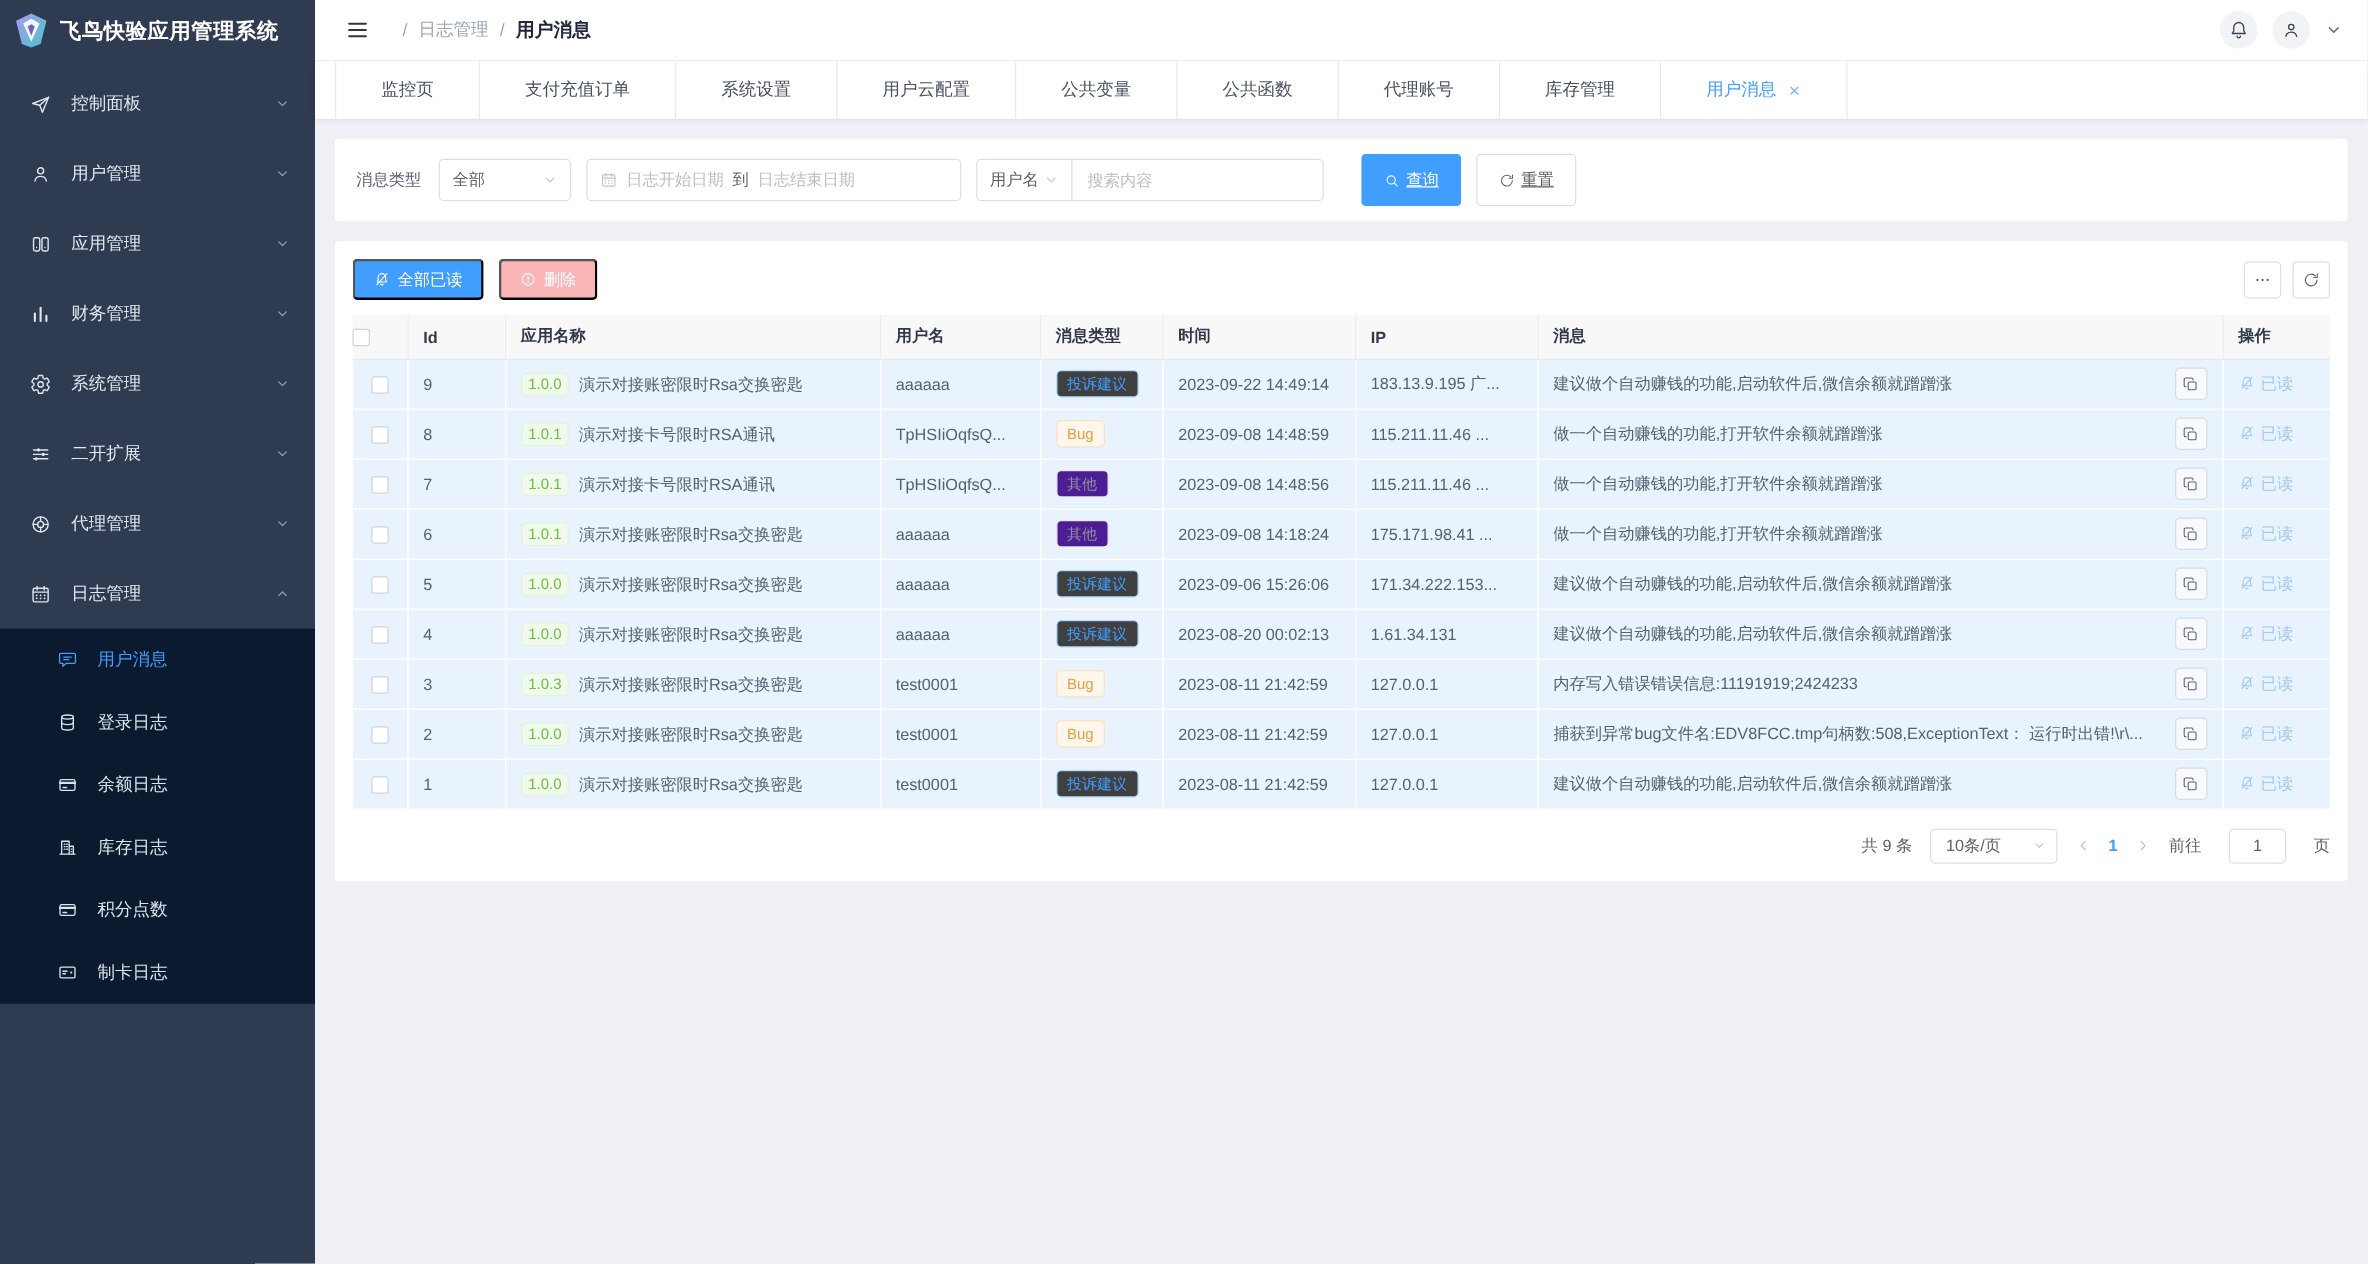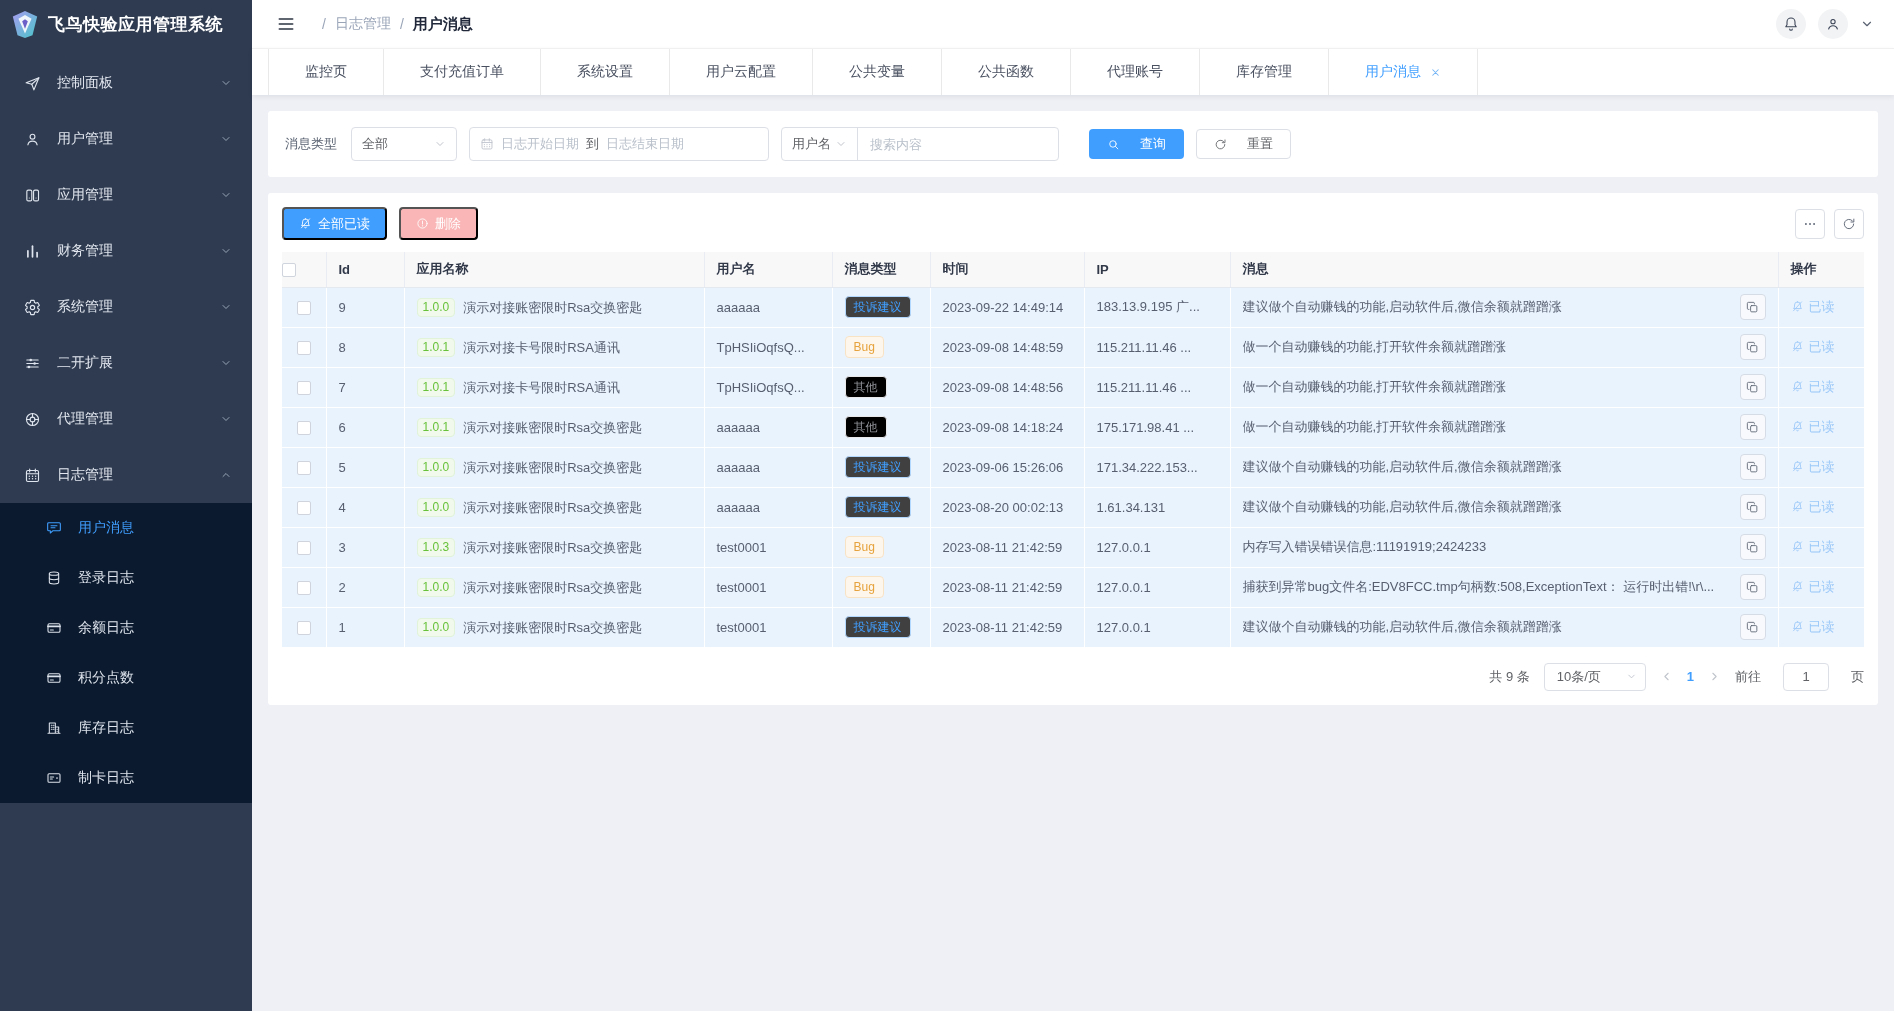--- a/index.html
+++ b/index.html
@@ -53,21 +53,21 @@
   .sel .sel-chev { width:12px; height:12px; color:#c0c4cc; margin-left:auto; }
   .date-range { width:300px; padding:0 10px; gap:7px; cursor:text; }
   .date-range svg { width:14px; height:14px; color:#c0c4cc; }
   .ph { color:#b9c0ca; }
   .date-to { color:#606266; }
   .input-group { width:278px; padding:0; }
   .ig-select { width:100px; display:flex; align-items:center; padding:0 10px; border-right:1px solid #dcdfe6; height:100%; cursor:pointer; }
   .ig-select .sel-chev { width:12px; height:12px; color:#c0c4cc; margin-left:auto; }
   .ig-input { flex:1; border:none; outline:none; height:100%; padding:0 12px; font-size:13px; color:#606266; font-family:inherit; background:transparent; }
   .ig-input::placeholder { color:#b9c0ca; }
-  .btn { height:30px; border-radius:4px; display:inline-flex; align-items:center; gap:20px; font-size:13px; padding:0 17px; cursor:pointer; border:1px solid transparent; white-space:nowrap; }
+  .btn { height:42px; border-radius:4px; display:inline-flex; align-items:center; gap:5px; font-size:13px; padding:0 17px; cursor:pointer; border:1px solid transparent; white-space:nowrap;text-decoration:underline; }
   .btn svg { width:13px; height:13px; }
   .btn-primary { background:#409eff; color:#fff; margin-left:18px; }
   .btn-plain { background:#fff; color:#606266; border-color:#dcdfe6; }
 
   
   .table-card { background:#fff; border-radius:3px; margin-top:16px; padding:14px; }
   .card-toolbar { display:flex; align-items:center; margin-bottom:12px; }
   .btn-sm { height:33px; padding:0 15px; border-radius:4px; display:inline-flex; align-items:center; gap:6px; font-size:13px; cursor:pointer; }
   .btn-sm svg { width:13px; height:13px; }
   .btn-readall { background:#409eff; color:#fff; }
@@ -81,21 +81,21 @@
   .grid th:last-child { border-right:none; }
   .grid td { background:#e9f3fe; color:#586070; height:40px; padding:0 12px; border-bottom:1px solid #fff; border-right:1px solid #fff; white-space:nowrap; overflow:hidden; text-overflow:ellipsis; }
   .grid td:last-child { border-right:none; }
   .cb-cell { text-align:center; padding:0 !important; }
   .checkbox { display:inline-block; width:14px; height:14px; border:1px solid #cfd4dd; border-radius:2px; background:#fff; vertical-align:middle; cursor:pointer; }
 
   .badge-ver { display:inline-block; background:#f0f9eb; border:1px solid #e1f3d8; color:#67c23a; border-radius:4px; font-size:12px; line-height:17px; padding:0 5px; margin-right:8px; vertical-align:1px; }
   .badge { display:inline-block; border-radius:4px; font-size:12px; line-height:20px; padding:0 8px; border:1px solid transparent; }
   .badge-blue { background:#404040; border-color:#b3d8ff; color:#409eff; }
   .badge-orange { background:#fdf6ec; border-color:#f8e3c5; color:#e6a23c; }
-  .badge-gray { background:#000000; border-color:#e9e9eb; color:#909399; }
+  .badge-gray { background:#4c1d95; border-color:#e9e9eb; color:#909399; }
 
   .msg-flex { display:flex; align-items:center; gap:10px; }
   .msg-text { flex:1; overflow:hidden; text-overflow:ellipsis; white-space:nowrap; }
   .copy-btn { width:26px; height:26px; border:1px solid #d6dce5; border-radius:4px; background:#f7f9fc; display:flex; align-items:center; justify-content:center; color:#5a6372; cursor:pointer; flex:none; }
   .copy-btn svg { width:13px; height:13px; }
   .action-link { color:#9cc9f8; display:inline-flex; align-items:center; gap:5px; cursor:pointer; }
   .action-link svg { width:13px; height:13px; }
 
   
   .pagination { display:flex; align-items:center; justify-content:flex-end; gap:14px; margin-top:15px; font-size:13px; color:#606266; }
@@ -330,29 +330,29 @@
           <span>登录日志</span>
         </div>
         <div class="submenu-item">
           <svg class="ico">
               <use href="#i-card"></use>
             </svg>
           <span>余额日志</span>
         </div>
         <div class="submenu-item">
           <svg class="ico">
+              <use href="#i-building"></use>
+            </svg>
+          <span>库存日志</span>
+        </div>
+        <div class="submenu-item">
+          <svg class="ico">
               <use href="#i-card"></use>
             </svg>
           <span>积分点数</span>
-        </div>
-        <div class="submenu-item">
-          <svg class="ico">
-              <use href="#i-building"></use>
-            </svg>
-          <span>库存日志</span>
         </div>
         <div class="submenu-item">
           <svg class="ico">
               <use href="#i-idcard"></use>
             </svg>
           <span>制卡日志</span>
         </div>
       </div>
     </nav>
   </aside>

